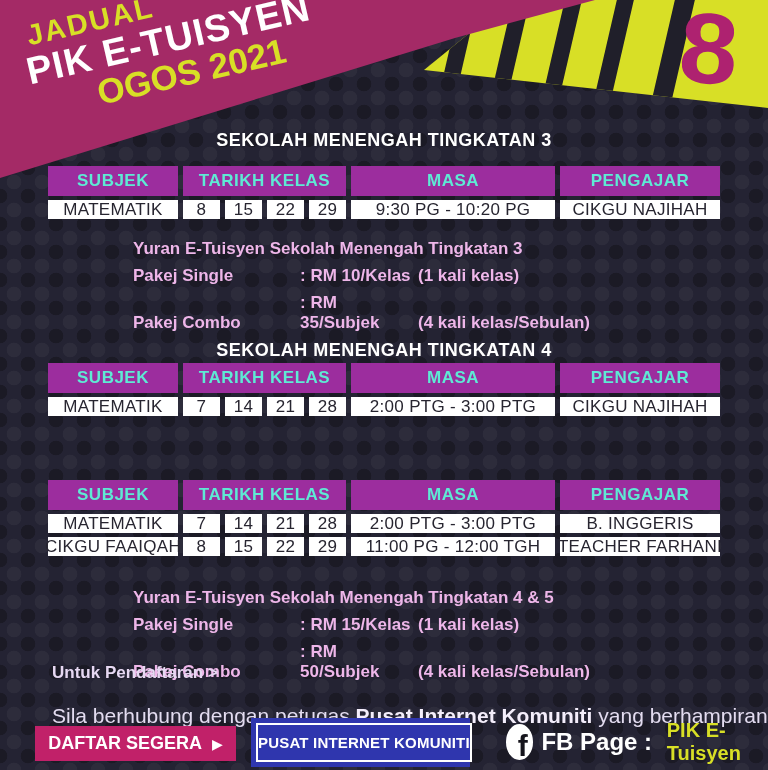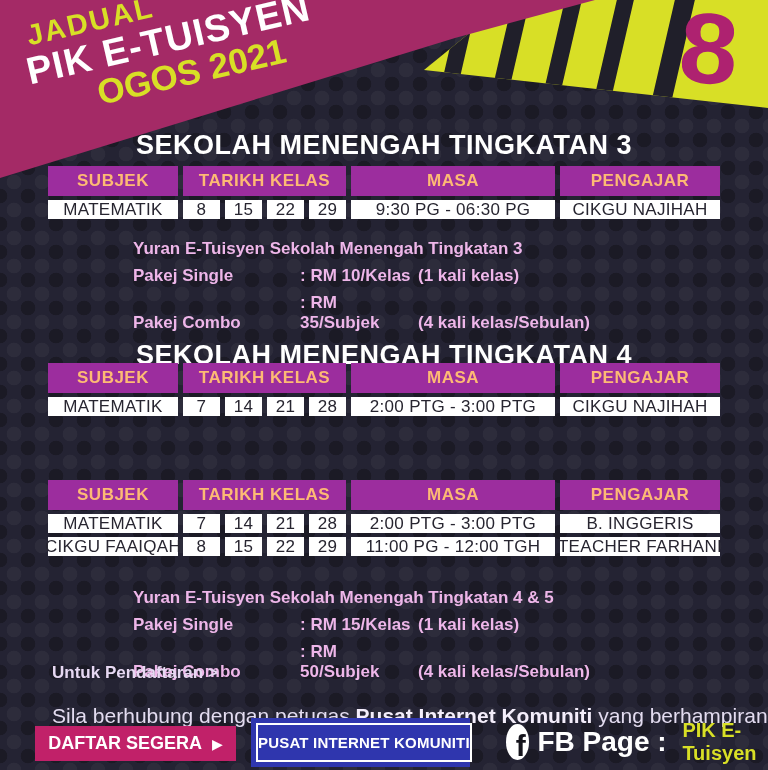--- a/index.html
+++ b/index.html
@@ -21,29 +21,29 @@
   .banner-kicker { font-size:29px; font-weight:bold; color:#d8df26; letter-spacing:2px; margin-left:8px; }
   .banner-title  { font-size:38px; font-weight:bold; color:#ffffff; letter-spacing:1px; }
   .banner-sub    { font-size:35px; font-weight:bold; color:#d8df26; margin-left:64px; }
   .big-number {
     position:absolute; left:681px; top:2px; z-index:2;
     font-size:100px; line-height:0.92; font-weight:bold; color:#ae2270;
     transform:rotate(4deg) scaleX(1.05); transform-origin:center;
   }
   .sec-title {
     position:absolute; left:0; width:768px; text-align:center; z-index:2;
-    font-size:27px; font-weight:bold; color:#ffffff; letter-spacing:.5px;
+    font-size:18px; font-weight:bold; color:#ffffff; letter-spacing:.5px;
   }
   .sched {
     position:absolute; left:48px; width:672px; z-index:2;
     display:grid; grid-template-columns:130px 37px 37px 37px 37px 204px 160px;
     column-gap:5px; row-gap:4px;
   }
   .th {
-    background:#9c2d9e; color:#fdba74; height:30px;
+    background:#9c2d9e; color:#5eead4; height:30px;
     display:flex; align-items:center; justify-content:center;
     font-size:17px; font-weight:bold; letter-spacing:.5px;
   }
   .th-tarikh { grid-column:2 / span 4; }
   .td {
     background:#ffffff; color:#272530; height:19px;
     display:flex; align-items:center; justify-content:center;
     font-size:17px; letter-spacing:.3px; white-space:nowrap;
   }
   .fees { position:absolute; left:133px; z-index:2; color:#eeb6e9; font-size:17px; font-weight:bold; }
@@ -70,21 +70,21 @@
     color:#fff; font-size:15px; font-weight:bold; letter-spacing:.2px; white-space:nowrap;
   }
   .fb-row { position:absolute; left:506px; top:722px; height:40px; z-index:2;
     display:flex; align-items:center; gap:8px; cursor:pointer; }
   .fb-icon {
     width:36px; height:36px; border-radius:50%; background:#fff; color:#15141c;
     font-weight:bold; font-size:30px; overflow:hidden;
     display:flex; align-items:flex-end; justify-content:center; line-height:0.95;
   }
   .fb-icon span { transform:translateX(3px); }
-  .fb-label { font-size:28px; font-weight:bold; color:#ffffff; white-space:pre; }
+  .fb-label { font-size:24px; font-weight:bold; color:#ffffff; white-space:pre; }
   .fb-page  { font-size:20px; font-weight:bold; color:#d8df26; }
 </style>
 </head>
 <body>
 
 <div class="poster">
 
   <svg class="header-art" width="768" height="210" viewBox="0 0 768 210" aria-hidden="true">
     <defs>
       <clipPath id="ybandclip">
@@ -114,21 +114,21 @@
   <div class="sched" style="top:166px">
     <div class="th">SUBJEK</div>
     <div class="th th-tarikh">TARIKH KELAS</div>
     <div class="th">MASA</div>
     <div class="th">PENGAJAR</div>
     <div class="td">MATEMATIK</div>
     <div class="td">8</div>
     <div class="td">15</div>
     <div class="td">22</div>
     <div class="td">29</div>
-    <div class="td">9:30 PG - 06:30 PG</div>
+    <div class="td">9:30 PG - 10:20 PG</div>
     <div class="td">CIKGU NAJIHAH</div>
   </div>
   <div class="fees" style="top:239px">
     <div class="fees-title">Yuran E-Tuisyen Sekolah Menengah Tingkatan 3</div>
     <div class="fee-row">
       <span class="fee-label">Pakej Single</span><span class="fee-value">: RM 10/Kelas</span><span class="fee-note">(1 kali kelas)</span>
     </div>
     <div class="fee-row">
       <span class="fee-label">Pakej Combo</span><span class="fee-value">: RM 35/Subjek</span><span class="fee-note">(4 kali kelas/Sebulan)</span>
     </div>

